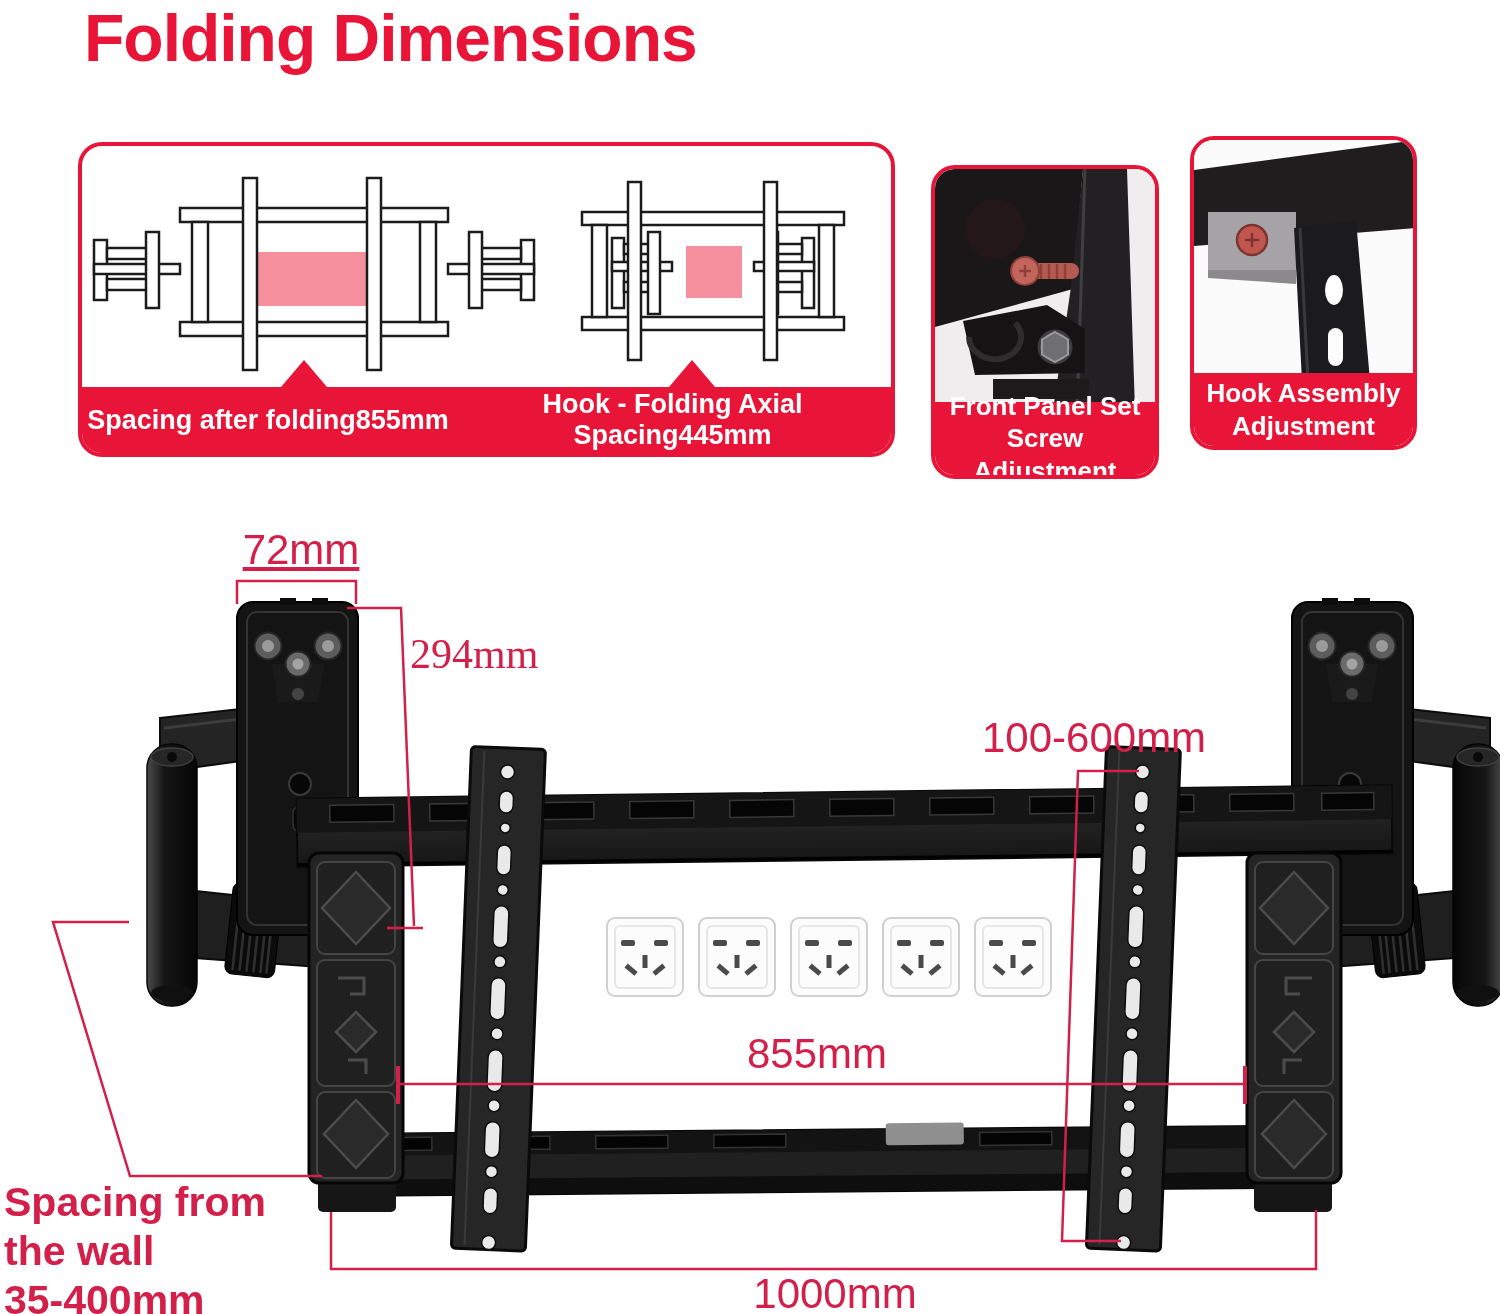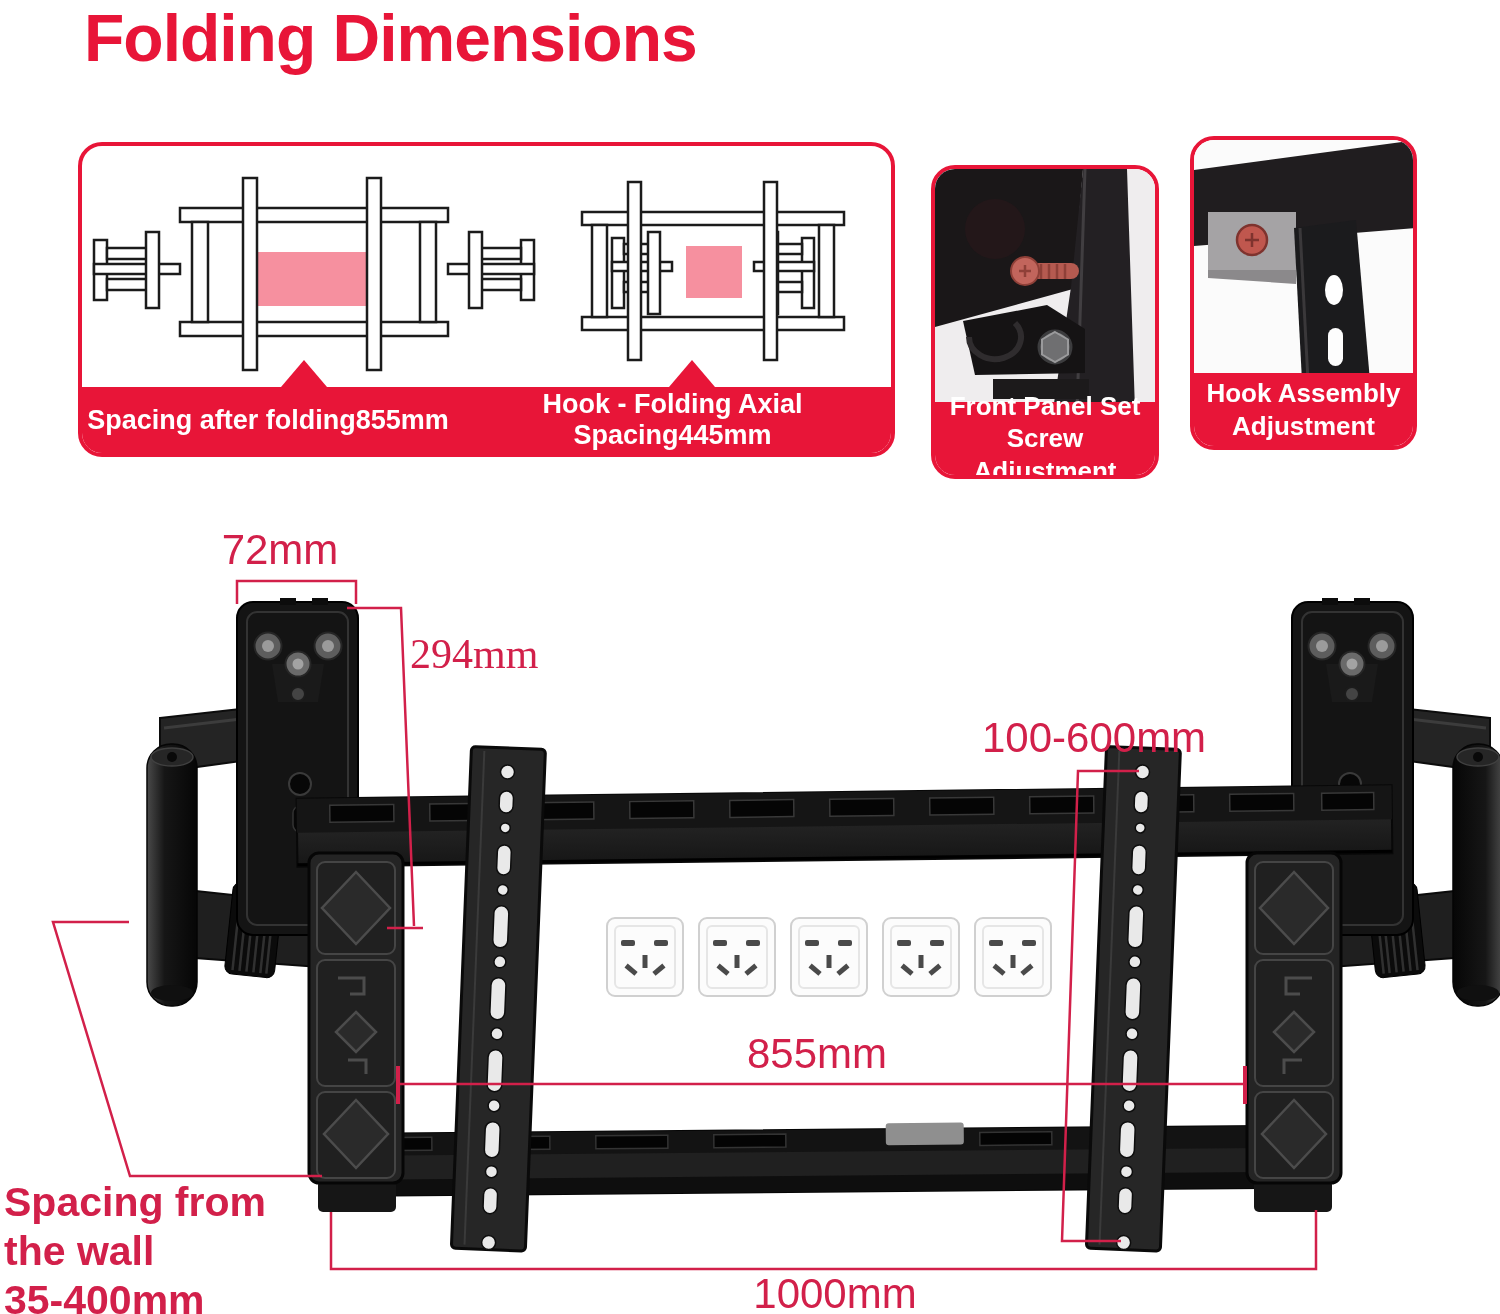--- a/index.html
+++ b/index.html
@@ -29,21 +29,21 @@
   #tail-left{left:199px;}
   #tail-right{left:587px;}
   .photo{position:absolute;left:0;top:0;}
   .panel-caption{position:absolute;left:0;right:0;bottom:0;height:73px;background:var(--accent);
                  color:#fff;font-size:26px;font-weight:700;text-align:center;display:flex;
                  flex-direction:column;justify-content:center;line-height:1.25;}
   
   .product-svg{position:absolute;left:0;top:0;z-index:1;}
   .dim{position:absolute;color:var(--label);font-size:42px;font-weight:500;
        text-align:center;white-space:nowrap;z-index:5;}
-  #dim-72{left:213px;top:526px;width:134px;}
+  #dim-72{left:234px;top:526px;width:134px;text-decoration:underline;}
   #dim-294{left:410px;top:630px;font-family:Liberation Serif, serif;}
   #dim-vesa{left:982px;top:706px;width:218px;margin-top:8px;}
   #dim-855{left:733px;top:1030px;width:168px;}
   #dim-1000{left:750px;top:1270px;width:170px;}
   #wall-distance{position:absolute;left:4px;top:1178px;color:var(--label);font-size:41px;
                  font-weight:700;line-height:49px;z-index:5;}
 </style>
 </head>
 <body>
 

